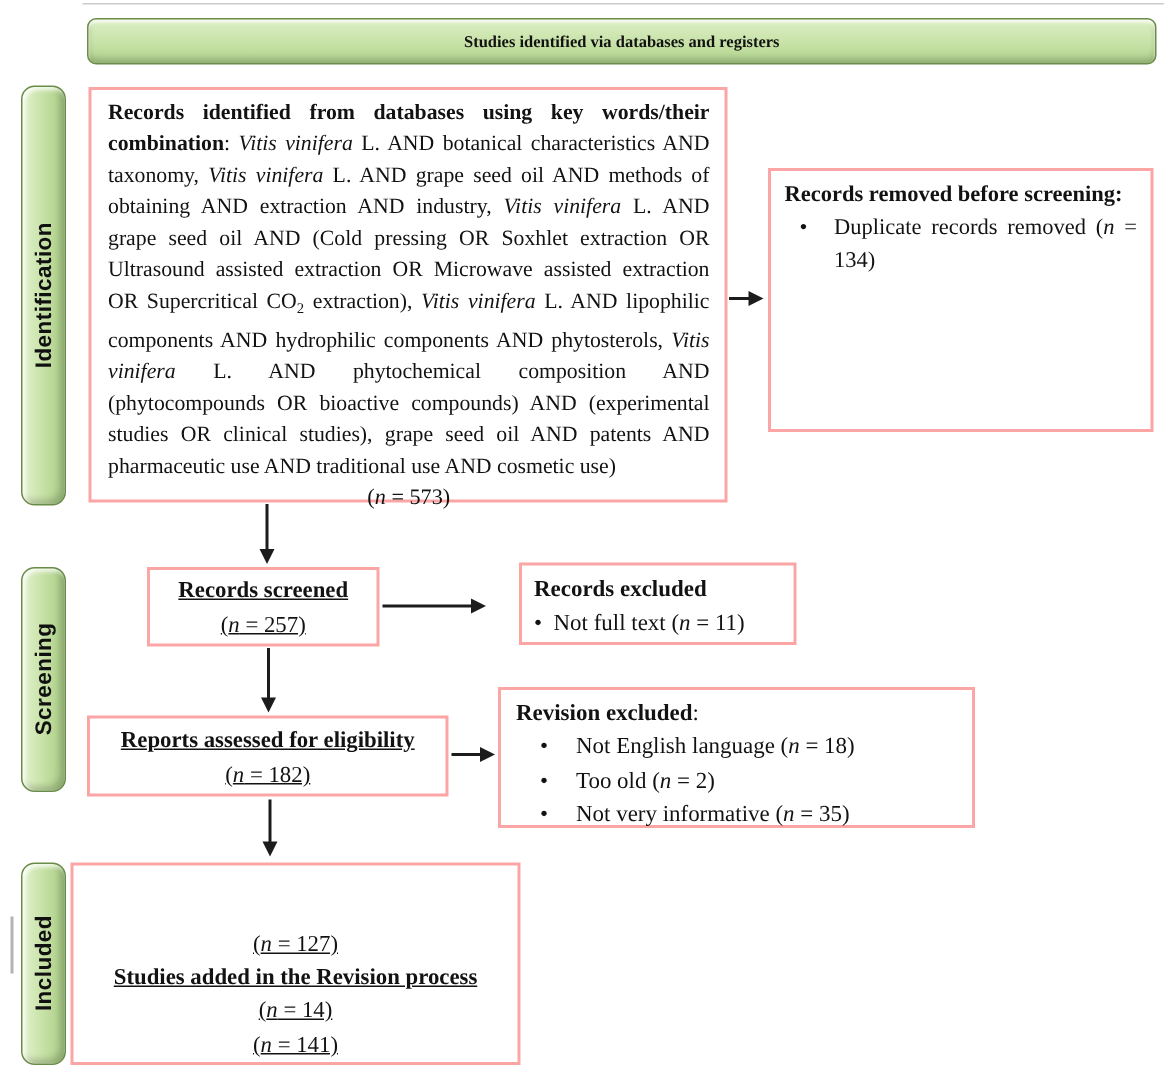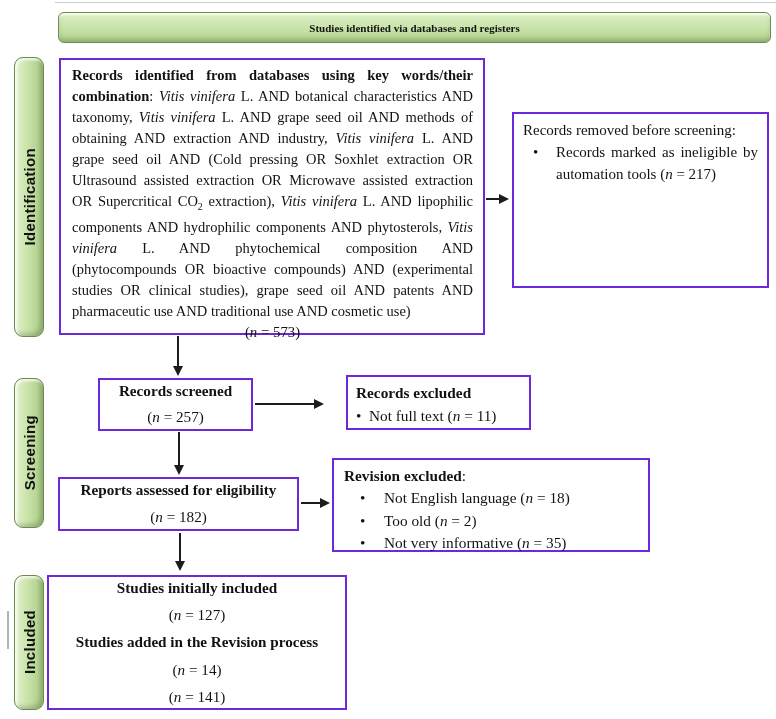--- a/index.html
+++ b/index.html
@@ -32,26 +32,26 @@
     display:flex;align-items:center;justify-content:center;
   }
   .stage-bar span{
     writing-mode:vertical-rl;transform:rotate(180deg);
     font-family:"Liberation Sans","DejaVu Sans",sans-serif;
     font-weight:bold;font-size:15px;color:#101010;letter-spacing:.3px;
   }
 
   
   .box{
-    position:absolute;background:#ffffff;border:2px solid #6d28d9;
+    position:absolute;background:#ffffff;border:2px solid #fca5a5;
     box-sizing:border-box;
   }
   .para{text-align:justify;font-size:14.5px;line-height:21px;}
   .count{text-align:center;font-size:14.8px;line-height:21px;margin-top:0;}
-  .center-col{display:flex;flex-direction:column;align-items:center;justify-content:space-between;text-align:center;}
+  .center-col{display:flex;flex-direction:column;align-items:center;justify-content:flex-end;text-align:center;text-decoration:underline;}
 
   .bullets{list-style:none;margin:0;padding:0;}
   .bullets li{position:relative;}
   .box-removed .title{text-align:justify;font-size:15px;line-height:21.8px;}
   .box-removed .bullets li{padding-left:33px;text-align:justify;font-size:15px;line-height:21.8px;}
   .box-removed .bullets li::before{content:"\2022";position:absolute;left:10px;}
 
   .box-rec-excluded .title{font-size:15.3px;line-height:23px;}
   .box-rec-excluded .bullets li{padding-left:13px;font-size:15.3px;line-height:23px;}
   .box-rec-excluded .bullets li::before{content:"\2022";position:absolute;left:0px;}
@@ -91,23 +91,23 @@
     <span>Included</span>
   </div>
   <div class="gray-tick"></div>
 
   <div class="box" style="left:59px;top:58px;width:426px;height:277px;padding:5px 10px 0 11px;">
     <div class="para"><span style="font-weight: bold;">Records identified from databases using key words/their combination</span><span>: </span><span style="font-style: italic;">Vitis vinifera</span><span> L. AND botanical characteristics AND taxonomy, </span><span style="font-style: italic;">Vitis vinifera</span><span> L. AND grape seed oil AND methods of obtaining AND extraction AND industry, </span><span style="font-style: italic;">Vitis vinifera</span><span> L. AND grape seed oil AND (Cold pressing OR Soxhlet extraction OR Ultrasound assisted extraction OR Microwave assisted extraction OR Supercritical CO</span><sub>2</sub><span> extraction), </span><span style="font-style: italic;">Vitis vinifera</span><span> L. AND lipophilic components AND hydrophilic components AND phytosterols, </span><span style="font-style: italic;">Vitis vinifera</span><span> L. AND phytochemical composition AND (phytocompounds OR bioactive compounds) AND (experimental studies OR clinical studies), grape seed oil AND patents AND pharmaceutic use AND traditional use AND cosmetic use)</span></div>
     <div class="count"><span>(</span><span style="font-style: italic;">n</span><span> = 573)</span></div>
   </div>
 
   <div class="box box-removed" style="left:512px;top:112px;width:257px;height:176px;padding:6px 9px;">
-    <div class="title"><span style="font-weight: normal;">Records removed before screening:</span></div>
+    <div class="title"><span style="font-weight: bold;">Records removed before screening:</span></div>
     <ul class="bullets">
-        <li><span>Records marked as ineligible by automation tools (</span><span style="font-style: italic;">n</span><span> = 217)</span></li>
+        <li><span>Duplicate records removed (</span><span style="font-style: italic;">n</span><span> = 134)</span></li>
       </ul>
   </div>
 
   <div class="hline" style="left:486px;top:198px;width:14px;"></div>
   <div class="head-right" style="left:499px;top:194px;"></div>
 
   <div class="vline" style="left:177px;top:336px;height:31px;"></div>
   <div class="head-down" style="left:173px;top:366px;"></div>
 
   <div class="box center-col lines" style="left:98px;top:378px;width:155px;height:53px;">
@@ -142,20 +142,19 @@
         <li><span>Not English language (</span><span style="font-style: italic;">n</span><span> = 18)</span></li>
         <li><span>Too old (</span><span style="font-style: italic;">n</span><span> = 2)</span></li>
         <li><span>Not very informative (</span><span style="font-style: italic;">n</span><span> = 35)</span></li>
       </ul>
   </div>
 
   <div class="vline" style="left:179px;top:533px;height:29px;"></div>
   <div class="head-down" style="left:175px;top:561px;"></div>
 
   <div class="box center-col lines box-included" style="left:47px;top:575px;width:300px;height:135px;">
-      <div class="line"><span style="font-weight: bold;">Studies initially included</span></div>
       <div class="line"><span>(</span><span style="font-style: italic;">n</span><span> = 127)</span></div>
       <div class="line"><span style="font-weight: bold;">Studies added in the Revision process</span></div>
       <div class="line"><span>(</span><span style="font-style: italic;">n</span><span> = 14)</span></div>
       <div class="line"><span>(</span><span style="font-style: italic;">n</span><span> = 141)</span></div>
     </div>
 
 </div>
 
 </body></html>

